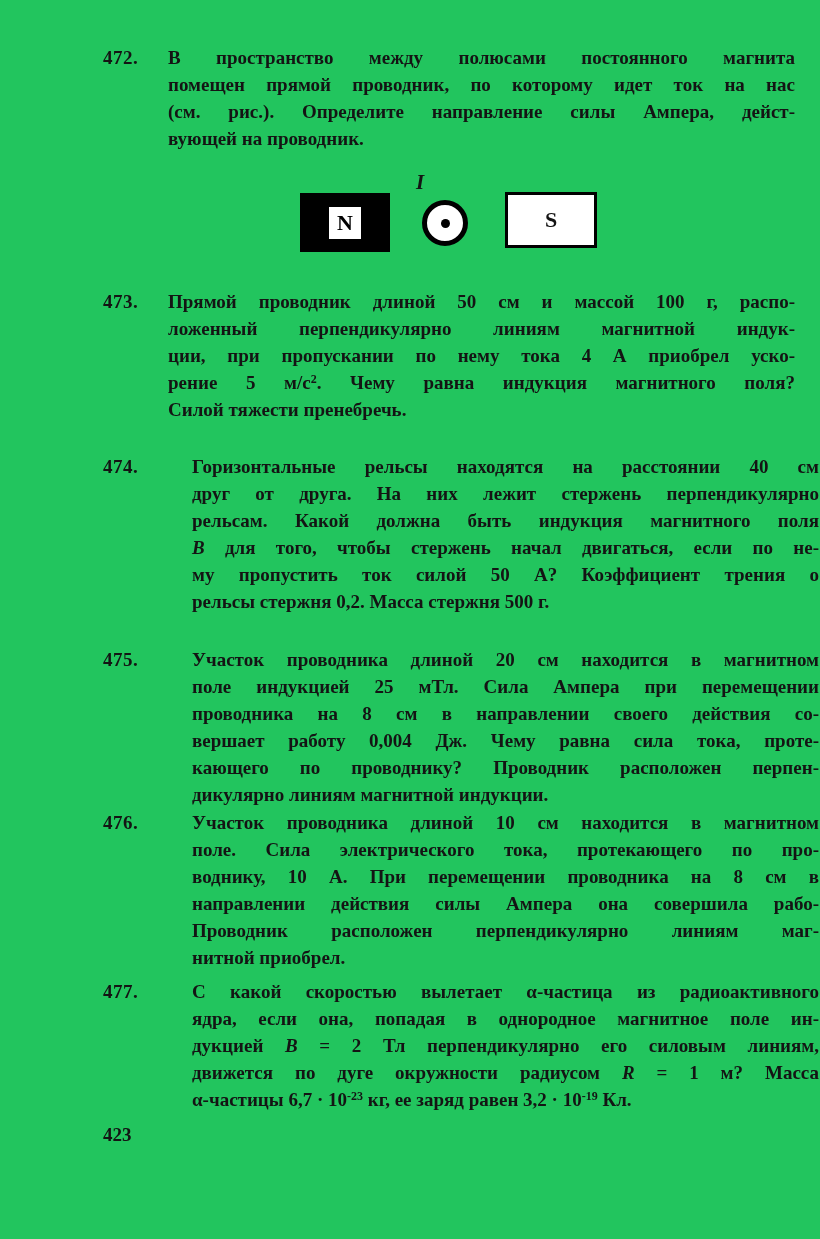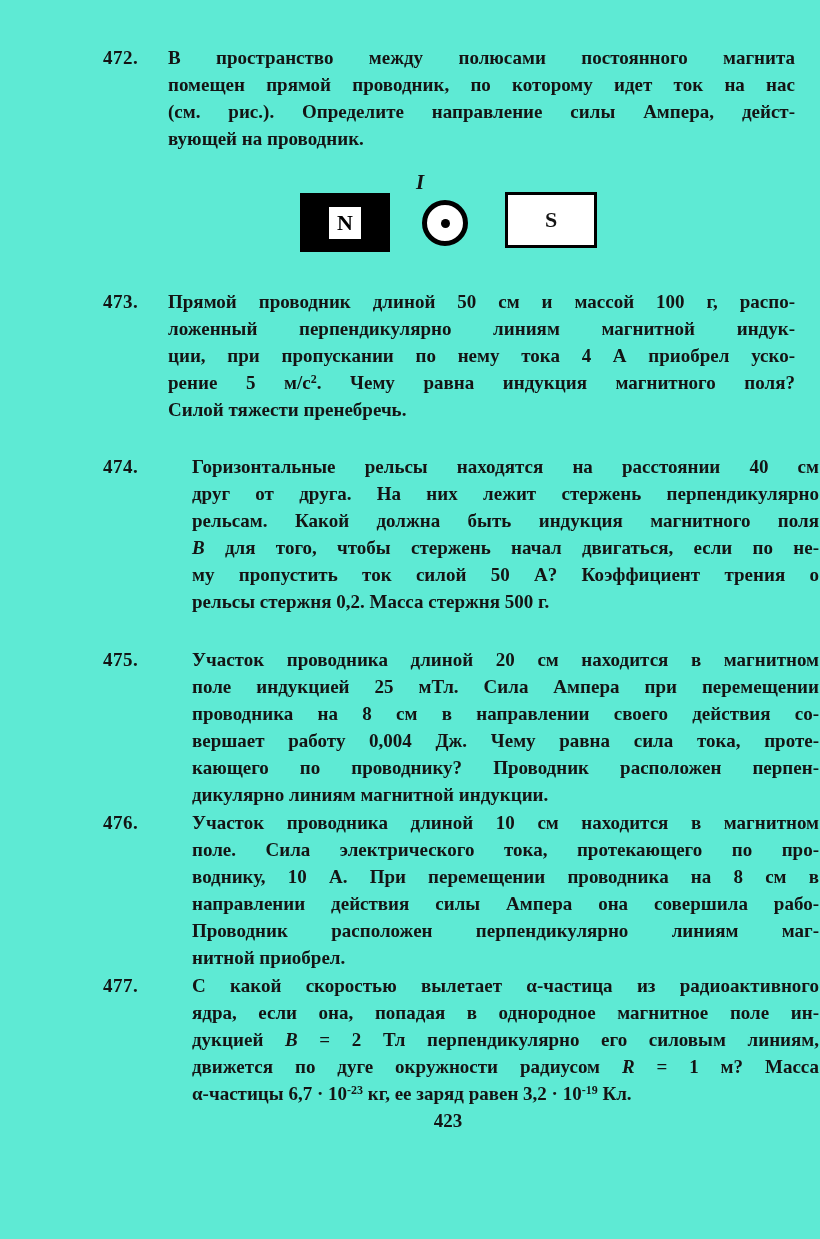--- a/index.html
+++ b/index.html
@@ -1,21 +1,21 @@
 <!DOCTYPE html>
 <html lang="ru"><head>
 <meta charset="utf-8">
 <style>
   html, body { margin: 0; padding: 0; background: #e9e9e9; }
   .page {
     position: relative;
     width: 820px;
     height: 1239px;
     margin: 0 auto;
-    background: #5eead4;
+    background: #22c55e;
     box-sizing: border-box;
     padding: 44px 25px 0 103px;
     font-family: "Liberation Serif", "DejaVu Serif", serif;
     font-weight: 700;
     font-size: 19px;
     line-height: 27px;
     color: #141414;
     overflow: hidden;
   }
   .problem { display: flex; }
@@ -23,21 +23,21 @@
   .p-text { width: 627px; flex: none; }
   .ln { text-align: justify; text-align-last: justify; }
   .ln.last { text-align-last: left; }
   .ln i { font-style: italic; }
   .ln sup { font-size: 12px; line-height: 0; vertical-align: 6px; letter-spacing: 0; }
 
   
   #problems-bottom .problem + .problem { margin-top: 30px; gap: 24px; }
   #problems-bottom .problem:nth-child(3) { margin-top: 31px; } 
   #problems-bottom .problem:nth-child(4) { margin-top: 1px; } 
-  #problems-bottom .problem:nth-child(5) { margin-top: 1px; }  
+  #problems-bottom .problem:nth-child(5) { margin-top: 7px; }  
 
   
   .figure-row { position: relative; height: 80px; margin: 23px 0 33px 0; }
   .npole {
     position: absolute; left: 197px; top: 18px;
     width: 90px; height: 59px; background: #000;
     display: flex; align-items: center; justify-content: center;
   }
   .ninner {
     width: 32px; height: 32px; background: #fff;
@@ -59,21 +59,21 @@
     width: 9px; height: 9px; margin: -4.5px 0 0 -4.5px;
     background: #000; border-radius: 50%;
   }
   .spole {
     position: absolute; left: 402px; top: 17px;
     width: 92px; height: 56px; box-sizing: border-box;
     border: 3px solid #000; background: #fff;
     display: flex; align-items: center; justify-content: center;
     font-size: 22px; line-height: 1;
   }
-  .pagenum { text-align: center; padding-right: 2px; }
+  .pagenum { text-align: left; margin-top: 8px; padding-right: 2px; }
 </style>
 </head>
 <body>
 
 <div class="page">
 
   <div id="problems-top">
       <div class="problem">
         <div class="p-num">472.</div>
         <div class="p-text">

